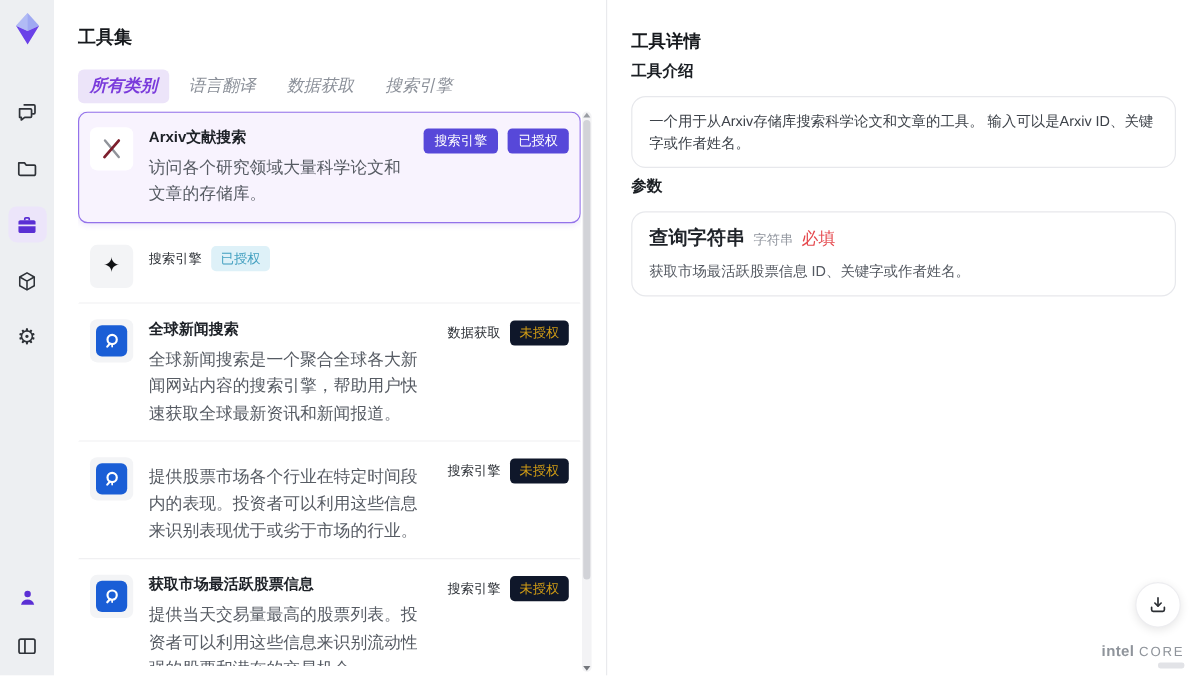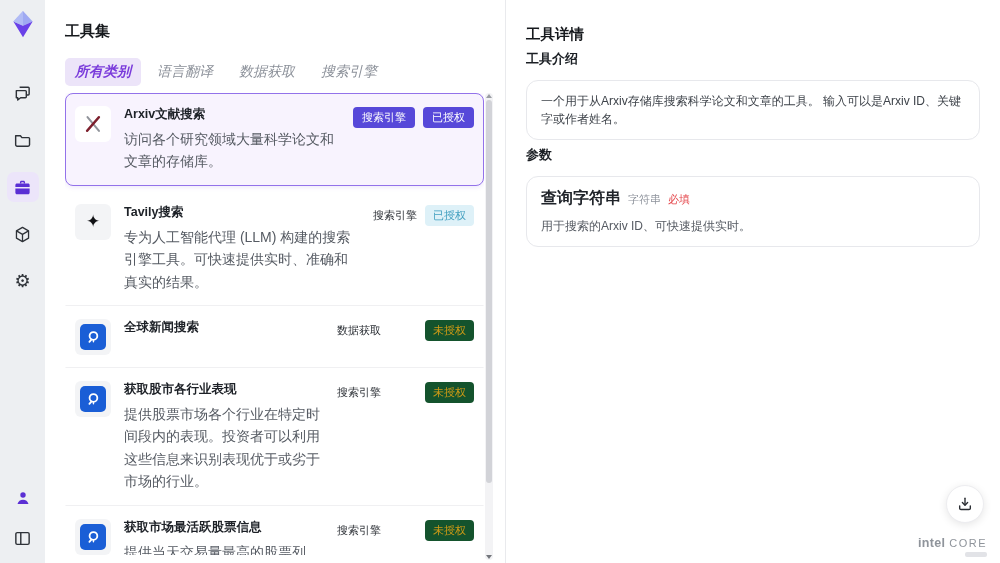--- a/index.html
+++ b/index.html
@@ -30,39 +30,39 @@
   .tool-row.selected .tool-icon { background:#fff; }
   .tile { width:26px; height:26px; border-radius:5px; background:#1a5ed6; display:flex; align-items:center; justify-content:center; }
   .tavily-glyph { font-size:17px; color:#101114; line-height:1; }
   .tool-body { flex:1; min-width:0; }
   .tool-name { font-size:12.5px; font-weight:700; color:#1d2127; }
   .tool-desc { margin-top:5px; font-size:14px; line-height:1.6; color:#565b63; max-width:233px; }
   .tool-tags { display:flex; gap:8px; align-items:flex-start; padding-top:1px; flex:0 0 auto; }
   .t-cat { font-size:11px; color:#2c3036; padding:3px 0; white-space:nowrap; }
   .t-status { font-size:11px; padding:3px 8px; border-radius:4px; white-space:nowrap;text-align:right; }
   .t-status.ok { background:#def1f8; color:#43a0c0; }
-  .t-status.no { background:#14532d; color:#cf9b15;margin-left:36px; }
+  .t-status.no { background:#0f172a; color:#cf9b15; }
   .tool-row.selected .t-cat,
   .tool-row.selected .t-status { background:#5748d9; color:#fff; padding:3px 9px; border-radius:4px; font-size:11px; }
   .scrollbar { position:absolute; right:12px; top:93px; bottom:3px; width:8px; border-radius:4px; background:#f3f3f5; }
   .scroll-thumb { position:absolute; top:7px; left:1px; width:6px; height:82%; border-radius:3px; background:#d2d3d8; }
   .scroll-arrow { position:absolute; left:1px; width:0; height:0; border-left:3px solid transparent; border-right:3px solid transparent; }
   .scroll-arrow.up { top:1px; border-bottom:4px solid #9a9da3; }
   .scroll-arrow.down { bottom:1px; border-top:4px solid #73767c; }
 
   
   .details { flex:1; border-left:1px solid #e9eaed; padding:16px 20px 16px 20px; position:relative; }
   .details-title { font-size:14.5px; font-weight:700; color:#16191d; margin-top:9px; }
   .section-title { font-size:13px; font-weight:700; color:#1b1f24; margin-top:6px; }
   .box { margin-top:12px; border:1px solid #e7e8ec; border-radius:12px; background:#fff; padding:11px 14px; }
   .intro-text { font-size:12px; line-height:1.5; color:#3e434a; }
   .param-head { display:flex; align-items:baseline; gap:7px; }
   .p-name { font-size:16px; font-weight:700; color:#20242a; }
   .p-type { font-size:11px; color:#8d929b; }
-  .p-req { font-size:11px; color:#e5484d; }
+  .p-req { font-size:14px; color:#e5484d; }
   .p-desc { margin-top:9px; font-size:12px; color:#555a62; }
   .fab { position:absolute; right:16px; bottom:40px; width:38px; height:38px; border-radius:50%; background:#fff; border:1px solid #ededf0; box-shadow:0 2px 8px rgba(0,0,0,.10); display:flex; align-items:center; justify-content:center; cursor:pointer; color:#2b2e33; }
   .brand { position:absolute; right:13px; bottom:6px; text-align:right; color:#8f949b; }
   .brand-line { display:flex; align-items:baseline; gap:4px; justify-content:flex-end; }
   .brand-intel { font-size:12.5px; font-weight:700; letter-spacing:.3px;text-align:center; }
   .brand-core { font-size:11px; letter-spacing:1.5px; }
   .brand-sub { width:22px; height:5px; background:#e2e3e7; border-radius:2px; margin:2px 0 0 auto; }
 </style>
 </head>
 <body>
@@ -145,59 +145,55 @@
     </div>
     <div class="tool-tags">
       <span class="t-cat">搜索引擎</span>
       <span class="t-status ok">已授权</span>
     </div>
   </div>
         <div class="tool-row">
     <div class="tool-icon">
             <span class="tavily-glyph">✦</span>
           </div>
-    <div class="tool-body">
-      <div class="tool-name">Tavily搜索</div>
-      <div class="tool-desc">专为人工智能代理 (LLM) 构建的搜索引擎工具。可快速提供实时、准确和真实的结果。</div>
-    </div>
     <div class="tool-tags">
       <span class="t-cat">搜索引擎</span>
       <span class="t-status ok">已授权</span>
     </div>
   </div>
         <div class="tool-row">
     <div class="tool-icon">
             <span class="tile">
               <svg width="18" height="18" viewBox="0 0 20 20" fill="none" stroke="#fff" stroke-width="2" stroke-linecap="round">
                 <circle cx="10.5" cy="8.8" r="4.3"></circle>
                 <path d="M8.4 12.6 6 15.4"></path>
                 <path d="M10.5 13.1v2.2" stroke-width="1.6"></path>
               </svg>
             </span>
           </div>
     <div class="tool-body">
       <div class="tool-name">全球新闻搜索</div>
+      <div class="tool-desc">全球新闻搜索是一个聚合全球各大新闻网站内容的搜索引擎，帮助用户快速获取全球最新资讯和新闻报道。</div>
     </div>
     <div class="tool-tags">
       <span class="t-cat">数据获取</span>
       <span class="t-status no">未授权</span>
     </div>
   </div>
         <div class="tool-row">
     <div class="tool-icon">
             <span class="tile">
               <svg width="18" height="18" viewBox="0 0 20 20" fill="none" stroke="#fff" stroke-width="2" stroke-linecap="round">
                 <circle cx="10.5" cy="8.8" r="4.3"></circle>
                 <path d="M8.4 12.6 6 15.4"></path>
                 <path d="M10.5 13.1v2.2" stroke-width="1.6"></path>
               </svg>
             </span>
           </div>
     <div class="tool-body">
-      <div class="tool-name">获取股市各行业表现</div>
       <div class="tool-desc">提供股票市场各个行业在特定时间段内的表现。投资者可以利用这些信息来识别表现优于或劣于市场的行业。</div>
     </div>
     <div class="tool-tags">
       <span class="t-cat">搜索引擎</span>
       <span class="t-status no">未授权</span>
     </div>
   </div>
         <div class="tool-row">
     <div class="tool-icon">
             <span class="tile">
@@ -231,21 +227,21 @@
     <div class="box">
       <div class="intro-text">一个用于从Arxiv存储库搜索科学论文和文章的工具。 输入可以是Arxiv ID、关键字或作者姓名。</div>
     </div>
     <h3 class="section-title">参数</h3>
     <div class="box">
       <div class="param-head">
         <span class="p-name">查询字符串</span>
         <span class="p-type">字符串</span>
         <span class="p-req">必填</span>
       </div>
-      <div class="p-desc">用于搜索的Arxiv ID、可快速提供实时。</div>
+      <div class="p-desc">获取市场最活跃股票信息 ID、关键字或作者姓名。</div>
     </div>
 
     <button class="fab">
       <svg width="18" height="18" viewBox="0 0 22 22" fill="none" stroke="currentColor" stroke-width="1.7" stroke-linecap="round" stroke-linejoin="round">
         <path d="M11 4v8"></path>
         <path d="M7.8 9.2 11 12.4l3.2-3.2"></path>
         <path d="M4.5 13.5v2.6a1.6 1.6 0 0 0 1.6 1.6h9.8a1.6 1.6 0 0 0 1.6-1.6v-2.6"></path>
       </svg>
     </button>
     <div class="brand">

